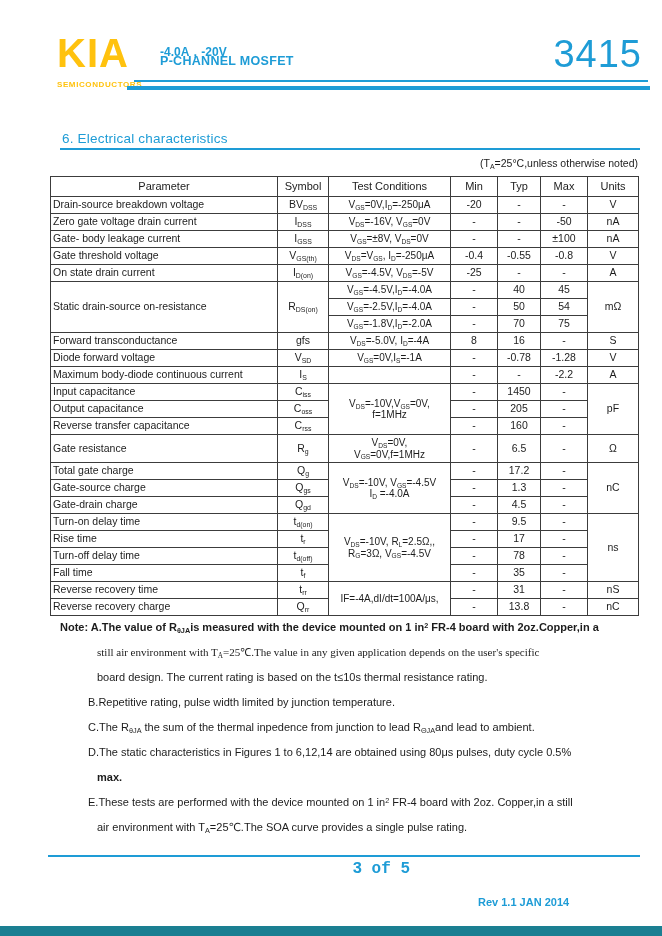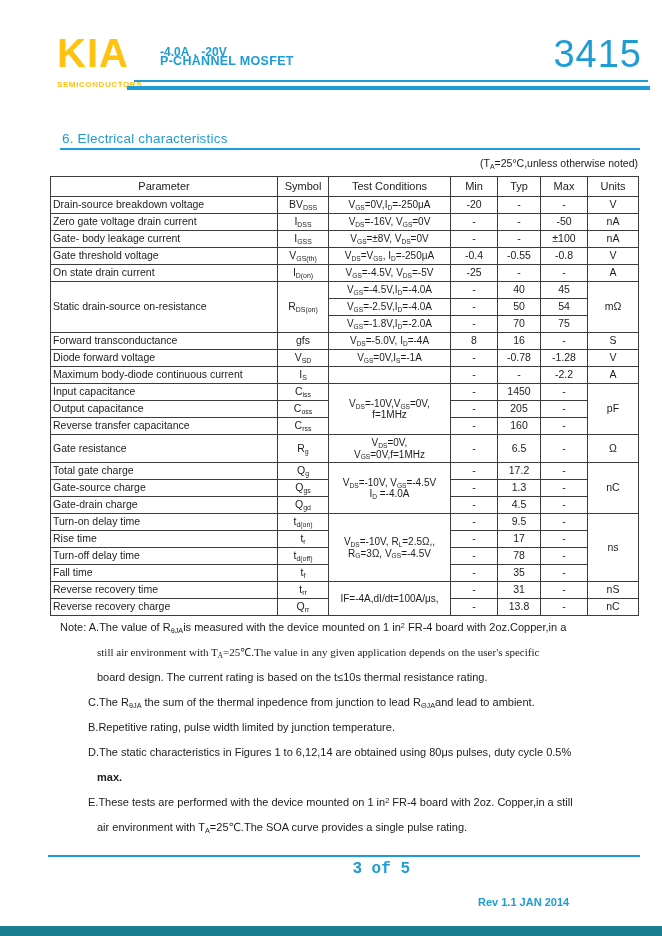--- a/index.html
+++ b/index.html
@@ -284,25 +284,25 @@
           <td class="s">Q<sub>rr</sub></td>
           <td class="n">-</td>
           <td class="n">13.8</td>
           <td class="n">-</td>
           <td class="u">nC</td>
         </tr>
       </tbody>
   </table>
 
   <div class="notes">
-      <div class="note-line" style="margin-left: 0px;">Note: A.The value of R<sub>θJA</sub>is measured with the device mounted on 1 in<sup>2</sup> FR-4 board with 2oz.Copper,in a</div>
+      <div class="note-line" style="margin-left: 0px; font-weight: bold;">Note: A.The value of R<sub>θJA</sub>is measured with the device mounted on 1 in<sup>2</sup> FR-4 board with 2oz.Copper,in a</div>
       <div class="note-line" style="margin-left: 37px; font-family: Liberation Serif, serif;">still air environment with T<sub>A</sub>=25℃.The value in any given application depends on the user's specific</div>
       <div class="note-line" style="margin-left: 37px;">board design. The current rating is based on the t≤10s thermal resistance rating.</div>
+      <div class="note-line" style="margin-left: 28px;">B.Repetitive rating, pulse width limited by junction temperature.</div>
       <div class="note-line" style="margin-left: 28px;">C.The R<sub>θJA</sub>  the sum of the thermal inpedence from junction to lead R<sub>ΘJA</sub>and lead to ambient.</div>
-      <div class="note-line" style="margin-left: 28px;">B.Repetitive rating, pulse width limited by junction temperature.</div>
       <div class="note-line" style="margin-left: 28px;">D.The static characteristics in Figures 1 to 6,12,14 are obtained using 80μs pulses, duty cycle 0.5%</div>
       <div class="note-line" style="margin-left: 37px; font-weight: bold;">max.</div>
       <div class="note-line" style="margin-left: 28px;">E.These tests are performed with the device mounted on 1 in<sup>2</sup> FR-4 board with 2oz. Copper,in a still</div>
       <div class="note-line" style="margin-left: 37px;">air environment with T<sub>A</sub>=25℃.The SOA curve provides a single pulse rating.</div>
     </div>
 
   <div class="footer-rule"></div>
   <div class="page-number">3 of 5</div>
   <div class="revision">Rev 1.1 JAN 2014</div>
   <div class="bottom-bar"></div>

